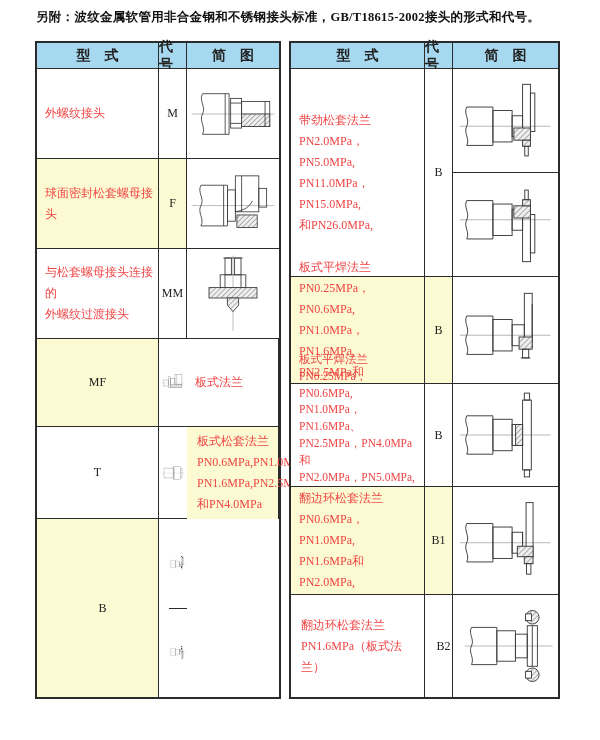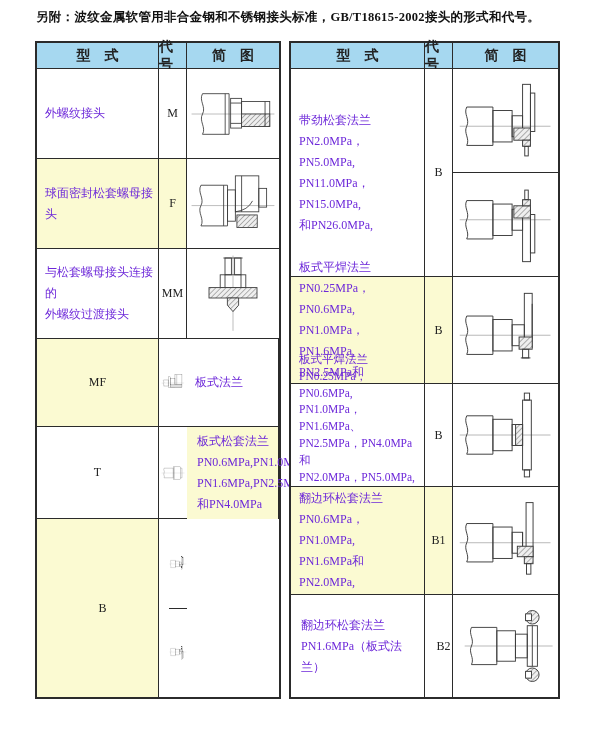--- a/index.html
+++ b/index.html
@@ -36,21 +36,21 @@
   .cell.colend { border-right: none; }
   .cell.rowend { border-bottom: none; padding-left: 10px; }
   .hdr {
     background: var(--header-bg, #a6d8f0);
     justify-content: center;
     font-weight: bold; font-size: 14px; color: #222;
   }
   .hl { background: var(--highlight-bg, #fbfad2); }
   .type {
     font-size: 12px; line-height: 21px; padding: 6px 4px 6px 8px;
-    white-space: pre-line; color: #6d28d9;
+    white-space: pre-line; color: #ef4444;
   }
   .type.dense { font-size: 11.5px; line-height: 16.8px; }
   .code { justify-content: center; font-size: 12px; color: #222; }
   .dcell { justify-content: center; padding: 2px; }
   .dsplit { flex-direction: column; padding: 0; align-items: stretch; }
   .dhalf { flex: 1; display: flex; align-items: center; justify-content: center; }
   .dhalf.top { border-bottom: 1px solid var(--border, #2b2b2b); }
   svg.diag { display: block; }
   svg.diag path, svg.diag rect, svg.diag line, svg.diag circle, svg.diag polygon
     { stroke: #3c3c3c; stroke-width: 1.1; fill: none; }

